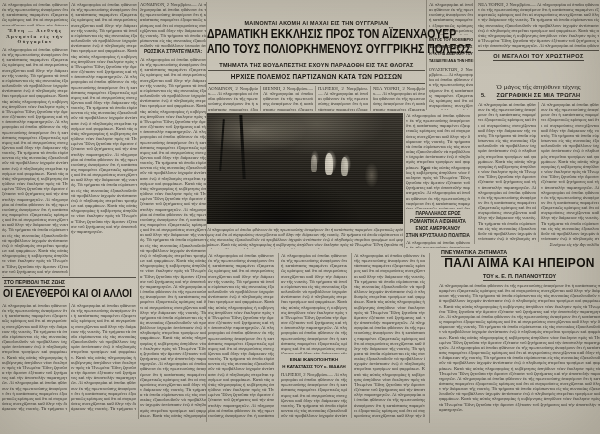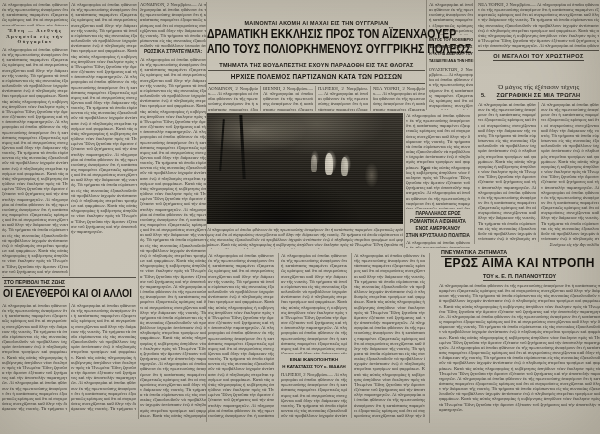--- a/index.html
+++ b/index.html
@@ -104,27 +104,27 @@
   <div class="abs k c" style="left:429px;top:37px;width:44px;font-size:3.9px;">ΕΝΤΟΣ ΤΟΥ ΝΟΕΜΒΡΙΟΥ!</div>
   <div class="abs k c sq" style="left:429px;top:44px;width:52px;font-size:4.2px;transform:scaleX(.85);">ΕΛΛΗΝΙΚΗΣ ΚΑΤΑΓΩΓΗΣ</div>
   <div class="abs k c sq" style="left:429px;top:51px;width:52px;font-size:4.2px;transform:scaleX(.85);">Η «ΚΥΡΙΑ ΑΜΕΡΙΚΗ» ΤΟΥ 1957</div>
   <div class="abs k c sq" style="left:429px;top:58px;width:52px;font-size:4.2px;transform:scaleX(.85);">ΤΑΞΙΔΕΥΕΙ ΑΝΑ ΤΗΝ ΗΠΕΙΡΟΝ</div>
   <div class="abs t" style="left:429px;top:67px;width:44px;height:43px;">ΟΥΑΣΙΓΚΤΩΝ, 2 Νοεμβρίου.— Αἱ πληροφορίαι αἱ ὁποῖαι φθάνουν ἐκ τῆς πρωτευούσης ἀναφέρουν ὅτι ἡ κατάστασις παραμένει ἐξαιρετικῶς κρίσιμος καὶ ὅτι αἱ συγκρούσεις συνεχίζονται καθ ὅλην τὴν διάρκειαν τῆς νυκτός. Τὰ τμήματα τὰ ὁποῖα εὑρίσκονται εἰς τὰς συνοικίας ἐξακολουθοῦν νὰ προβάλλουν ἰσχυρὰν ἀντίστασιν ἐνῷ ὁ πληθυσμὸς στερεῖται τροφίμων καὶ φαρμάκων. Κατὰ τὰς αὐτὰς πληροφορίας ἡ κυβέρνησις ἀπηύθυνε νέαν ἔκκλησιν πρὸς τὰ Ἡνωμένα Ἔθνη ζητοῦσα τὴν ἄμεσον ἐξέτασιν τοῦ ζητήματος καὶ τὴν ἀποστολὴν παρατηρητῶν.</div>
 
   <div class="abs t" style="left:478px;top:2px;width:121px;height:46px;">ΝΕΑ ΥΟΡΚΗ, 2 Νοεμβρίου.— Αἱ πληροφορίαι αἱ ὁποῖαι φθάνουν ἐκ τῆς πρωτευούσης ἀναφέρουν ὅτι ἡ κατάστασις παραμένει ἐξαιρετικῶς κρίσιμος καὶ ὅτι αἱ συγκρούσεις συνεχίζονται καθ ὅλην τὴν διάρκειαν τῆς νυκτός. Τὰ τμήματα τὰ ὁποῖα εὑρίσκονται εἰς τὰς συνοικίας ἐξακολουθοῦν νὰ προβάλλουν ἰσχυρὰν ἀντίστασιν ἐνῷ ὁ πληθυσμὸς στερεῖται τροφίμων καὶ φαρμάκων. Κατὰ τὰς αὐτὰς πληροφορίας ἡ κυβέρνησις ἀπηύθυνε νέαν ἔκκλησιν πρὸς τὰ Ἡνωμένα Ἔθνη ζητοῦσα τὴν ἄμεσον ἐξέτασιν τοῦ ζητήματος καὶ τὴν ἀποστολὴν παρατηρητῶν. Αἱ πληροφορίαι αἱ ὁποῖαι φθάνουν ἐκ τῆς πρωτευούσης ἀναφέρουν ὅτι ἡ κατάστασις παραμένει ἐξαιρετικῶς κρίσιμος καὶ ὅτι αἱ συγκρούσεις συνεχίζονται καθ ὅλην τὴν διάρκειαν τῆς νυκτός. Τὰ τμήματα τὰ ὁποῖα εὑρίσκονται εἰς τὰς συνοικίας ἐξακολουθοῦν νὰ προβάλλουν ἰσχυρὰν ἀντίστασιν ἐνῷ ὁ πληθυσμὸς στερεῖται τροφίμων καὶ φαρμάκων. Κατὰ τὰς αὐτὰς πληροφορίας ἡ κυβέρνησις ἀπηύθυνε νέαν ἔκκλησιν πρὸς τὰ Ἡνωμένα Ἔθνη ζητοῦσα τὴν ἄμεσον ἐξέτασιν τοῦ ζητήματος καὶ τὴν ἀποστολὴν παρατηρητῶν.</div>
   <div class="hr" style="left:478px;top:50px;width:121px;"></div>
 
   <div class="abs k c" style="left:477px;top:53px;width:123px;font-size:5.6px;letter-spacing:.4px;"><span class="u">ΟΙ ΜΕΓΑΛΟΙ ΤΟΥ ΧΡΩΣΤΗΡΟΣ</span></div>
-  <div class="abs c" style="left:477px;top:83px;width:123px;font-size:7px;color:#221f19;font-family:'Liberation Serif',serif;">Ὁ μάγος τῆς ἐξέτασιν τέχνης</div>
+  <div class="abs c" style="left:477px;top:83px;width:123px;font-size:7px;color:#221f19;font-family:'Liberation Serif',serif;">Ὁ μάγος τῆς ἀπηύθυνε τέχνης</div>
   <div class="abs k" style="left:481px;top:92px;font-size:5.6px;">5.</div>
   <div class="abs k c" style="left:477px;top:92px;width:123px;font-size:5.6px;letter-spacing:.3px;"><span class="u">ΖΩΓΡΑΦΙΚΗ ΣΕ ΜΙΑ ΤΡΩΓΛΗ</span></div>
   <div class="abs t" style="left:478px;top:102px;width:58px;height:139px;">Αἱ πληροφορίαι αἱ ὁποῖαι φθάνουν ἐκ τῆς πρωτευούσης ἀναφέρουν ὅτι ἡ κατάστασις παραμένει ἐξαιρετικῶς κρίσιμος καὶ ὅτι αἱ συγκρούσεις συνεχίζονται καθ ὅλην τὴν διάρκειαν τῆς νυκτός. Τὰ τμήματα τὰ ὁποῖα εὑρίσκονται εἰς τὰς συνοικίας ἐξακολουθοῦν νὰ προβάλλουν ἰσχυρὰν ἀντίστασιν ἐνῷ ὁ πληθυσμὸς στερεῖται τροφίμων καὶ φαρμάκων. Κατὰ τὰς αὐτὰς πληροφορίας ἡ κυβέρνησις ἀπηύθυνε νέαν ἔκκλησιν πρὸς τὰ Ἡνωμένα Ἔθνη ζητοῦσα τὴν ἄμεσον ἐξέτασιν τοῦ ζητήματος καὶ τὴν ἀποστολὴν παρατηρητῶν. Αἱ πληροφορίαι αἱ ὁποῖαι φθάνουν ἐκ τῆς πρωτευούσης ἀναφέρουν ὅτι ἡ κατάστασις παραμένει ἐξαιρετικῶς κρίσιμος καὶ ὅτι αἱ συγκρούσεις συνεχίζονται καθ ὅλην τὴν διάρκειαν τῆς νυκτός. Τὰ τμήματα τὰ ὁποῖα εὑρίσκονται εἰς τὰς συνοικίας ἐξακολουθοῦν νὰ προβάλλουν ἰσχυρὰν ἀντίστασιν ἐνῷ ὁ πληθυσμὸς στερεῖται τροφίμων καὶ φαρμάκων. Κατὰ τὰς αὐτὰς πληροφορίας ἡ κυβέρνησις ἀπηύθυνε νέαν ἔκκλησιν πρὸς τὰ Ἡνωμένα Ἔθνη ζητοῦσα τὴν ἄμεσον ἐξέτασιν τοῦ ζητήματος καὶ τὴν ἀποστολὴν παρατηρητῶν. Αἱ πληροφορίαι αἱ ὁποῖαι φθάνουν ἐκ τῆς πρωτευούσης ἀναφέρουν ὅτι ἡ κατάστασις παραμένει ἐξαιρετικῶς κρίσιμος καὶ ὅτι αἱ συγκρούσεις συνεχίζονται καθ ὅλην τὴν διάρκειαν τῆς νυκτός. Τὰ τμήματα τὰ ὁποῖα εὑρίσκονται εἰς τὰς συνοικίας ἐξακολουθοῦν νὰ προβάλλουν ἰσχυρὰν ἀντίστασιν ἐνῷ ὁ πληθυσμὸς στερεῖται τροφίμων καὶ φαρμάκων. Κατὰ τὰς αὐτὰς πληροφορίας ἡ κυβέρνησις ἀπηύθυνε νέαν ἔκκλησιν πρὸς τὰ Ἡνωμένα Ἔθνη ζητοῦσα τὴν ἄμεσον ἐξέτασιν τοῦ ζητήματος καὶ τὴν ἀποστολὴν παρατηρητῶν.</div>
   <div class="abs t" style="left:541px;top:102px;width:58px;height:139px;">Αἱ πληροφορίαι αἱ ὁποῖαι φθάνουν ἐκ τῆς πρωτευούσης ἀναφέρουν ὅτι ἡ κατάστασις παραμένει ἐξαιρετικῶς κρίσιμος καὶ ὅτι αἱ συγκρούσεις συνεχίζονται καθ ὅλην τὴν διάρκειαν τῆς νυκτός. Τὰ τμήματα τὰ ὁποῖα εὑρίσκονται εἰς τὰς συνοικίας ἐξακολουθοῦν νὰ προβάλλουν ἰσχυρὰν ἀντίστασιν ἐνῷ ὁ πληθυσμὸς στερεῖται τροφίμων καὶ φαρμάκων. Κατὰ τὰς αὐτὰς πληροφορίας ἡ κυβέρνησις ἀπηύθυνε νέαν ἔκκλησιν πρὸς τὰ Ἡνωμένα Ἔθνη ζητοῦσα τὴν ἄμεσον ἐξέτασιν τοῦ ζητήματος καὶ τὴν ἀποστολὴν παρατηρητῶν. Αἱ πληροφορίαι αἱ ὁποῖαι φθάνουν ἐκ τῆς πρωτευούσης ἀναφέρουν ὅτι ἡ κατάστασις παραμένει ἐξαιρετικῶς κρίσιμος καὶ ὅτι αἱ συγκρούσεις συνεχίζονται καθ ὅλην τὴν διάρκειαν τῆς νυκτός. Τὰ τμήματα τὰ ὁποῖα εὑρίσκονται εἰς τὰς συνοικίας ἐξακολουθοῦν νὰ προβάλλουν ἰσχυρὰν ἀντίστασιν ἐνῷ ὁ πληθυσμὸς στερεῖται τροφίμων καὶ φαρμάκων. Κατὰ τὰς αὐτὰς πληροφορίας ἡ κυβέρνησις ἀπηύθυνε νέαν ἔκκλησιν πρὸς τὰ Ἡνωμένα Ἔθνη ζητοῦσα τὴν ἄμεσον ἐξέτασιν τοῦ ζητήματος καὶ τὴν ἀποστολὴν παρατηρητῶν. Αἱ πληροφορίαι αἱ ὁποῖαι φθάνουν ἐκ τῆς πρωτευούσης ἀναφέρουν ὅτι ἡ κατάστασις παραμένει ἐξαιρετικῶς κρίσιμος καὶ ὅτι αἱ συγκρούσεις συνεχίζονται καθ ὅλην τὴν διάρκειαν τῆς νυκτός. Τὰ τμήματα τὰ ὁποῖα εὑρίσκονται εἰς τὰς συνοικίας ἐξακολουθοῦν νὰ προβάλλουν ἰσχυρὰν ἀντίστασιν ἐνῷ ὁ πληθυσμὸς στερεῖται τροφίμων καὶ φαρμάκων. Κατὰ τὰς αὐτὰς πληροφορίας ἡ κυβέρνησις ἀπηύθυνε νέαν ἔκκλησιν πρὸς τὰ Ἡνωμένα Ἔθνη ζητοῦσα τὴν ἄμεσον ἐξέτασιν τοῦ ζητήματος καὶ τὴν ἀποστολὴν παρατηρητῶν.</div>
   <div class="vr" style="left:538px;top:102px;height:140px;"></div>
 
   <div class="abs ital" style="left:500px;top:242px;width:99px;font-size:4.5px;text-align:right;color:#2e2a24;">Συνέχεια εἰς τὴν 4ην σελίδα</div>
   <div class="abs k" style="left:441px;top:249px;font-size:5.4px;"><span class="u">ΠΝΕΥΜΑΤΙΚΑ ΖΗΤΗΜΑΤΑ</span></div>
-  <div class="abs hl c" style="left:439px;top:256px;width:161px;font-size:12px;letter-spacing:.3px;">ΕΡΩΣ ΑΙΜΑ ΚΑΙ ΝΤΡΟΠΗ</div>
+  <div class="abs hl c" style="left:439px;top:256px;width:161px;font-size:12px;letter-spacing:.3px;">ΠΑΛΙ ΑΙΜΑ ΚΑΙ ΗΠΕΙΡΟΝ</div>
   <div class="abs k c" style="left:439px;top:273px;width:161px;font-size:5.4px;"><span class="u">ΤΟΥ κ. Ε. Π. ΠΑΠΑΝΟΥΤΣΟΥ</span></div>
   <div class="abs t" style="left:439px;top:283px;width:161px;height:144px;">Αἱ πληροφορίαι αἱ ὁποῖαι φθάνουν ἐκ τῆς πρωτευούσης ἀναφέρουν ὅτι ἡ κατάστασις παραμένει ἐξαιρετικῶς κρίσιμος καὶ ὅτι αἱ συγκρούσεις συνεχίζονται καθ ὅλην τὴν διάρκειαν τῆς νυκτός. Τὰ τμήματα τὰ ὁποῖα εὑρίσκονται εἰς τὰς συνοικίας ἐξακολουθοῦν νὰ προβάλλουν ἰσχυρὰν ἀντίστασιν ἐνῷ ὁ πληθυσμὸς στερεῖται τροφίμων καὶ φαρμάκων. Κατὰ τὰς αὐτὰς πληροφορίας ἡ κυβέρνησις ἀπηύθυνε νέαν ἔκκλησιν πρὸς τὰ Ἡνωμένα Ἔθνη ζητοῦσα τὴν ἄμεσον ἐξέτασιν τοῦ ζητήματος καὶ τὴν ἀποστολὴν παρατηρητῶν. Αἱ πληροφορίαι αἱ ὁποῖαι φθάνουν ἐκ τῆς πρωτευούσης ἀναφέρουν ὅτι ἡ κατάστασις παραμένει ἐξαιρετικῶς κρίσιμος καὶ ὅτι αἱ συγκρούσεις συνεχίζονται καθ ὅλην τὴν διάρκειαν τῆς νυκτός. Τὰ τμήματα τὰ ὁποῖα εὑρίσκονται εἰς τὰς συνοικίας ἐξακολουθοῦν νὰ προβάλλουν ἰσχυρὰν ἀντίστασιν ἐνῷ ὁ πληθυσμὸς στερεῖται τροφίμων καὶ φαρμάκων. Κατὰ τὰς αὐτὰς πληροφορίας ἡ κυβέρνησις ἀπηύθυνε νέαν ἔκκλησιν πρὸς τὰ Ἡνωμένα Ἔθνη ζητοῦσα τὴν ἄμεσον ἐξέτασιν τοῦ ζητήματος καὶ τὴν ἀποστολὴν παρατηρητῶν. Αἱ πληροφορίαι αἱ ὁποῖαι φθάνουν ἐκ τῆς πρωτευούσης ἀναφέρουν ὅτι ἡ κατάστασις παραμένει ἐξαιρετικῶς κρίσιμος καὶ ὅτι αἱ συγκρούσεις συνεχίζονται καθ ὅλην τὴν διάρκειαν τῆς νυκτός. Τὰ τμήματα τὰ ὁποῖα εὑρίσκονται εἰς τὰς συνοικίας ἐξακολουθοῦν νὰ προβάλλουν ἰσχυρὰν ἀντίστασιν ἐνῷ ὁ πληθυσμὸς στερεῖται τροφίμων καὶ φαρμάκων. Κατὰ τὰς αὐτὰς πληροφορίας ἡ κυβέρνησις ἀπηύθυνε νέαν ἔκκλησιν πρὸς τὰ Ἡνωμένα Ἔθνη ζητοῦσα τὴν ἄμεσον ἐξέτασιν τοῦ ζητήματος καὶ τὴν ἀποστολὴν παρατηρητῶν. Αἱ πληροφορίαι αἱ ὁποῖαι φθάνουν ἐκ τῆς πρωτευούσης ἀναφέρουν ὅτι ἡ κατάστασις παραμένει ἐξαιρετικῶς κρίσιμος καὶ ὅτι αἱ συγκρούσεις συνεχίζονται καθ ὅλην τὴν διάρκειαν τῆς νυκτός. Τὰ τμήματα τὰ ὁποῖα εὑρίσκονται εἰς τὰς συνοικίας ἐξακολουθοῦν νὰ προβάλλουν ἰσχυρὰν ἀντίστασιν ἐνῷ ὁ πληθυσμὸς στερεῖται τροφίμων καὶ φαρμάκων. Κατὰ τὰς αὐτὰς πληροφορίας ἡ κυβέρνησις ἀπηύθυνε νέαν ἔκκλησιν πρὸς τὰ Ἡνωμένα Ἔθνη ζητοῦσα τὴν ἄμεσον ἐξέτασιν τοῦ ζητήματος καὶ τὴν ἀποστολὴν παρατηρητῶν.</div>
   <div class="vr" style="left:429px;top:253px;height:170px;"></div>
 
 </div>
 
 </body></html>

